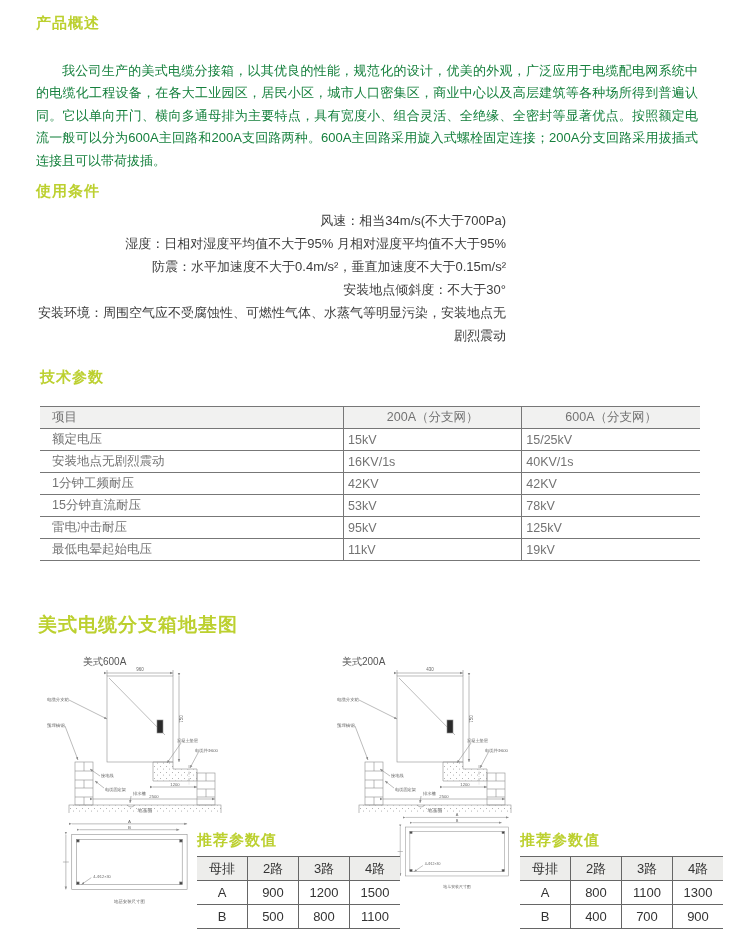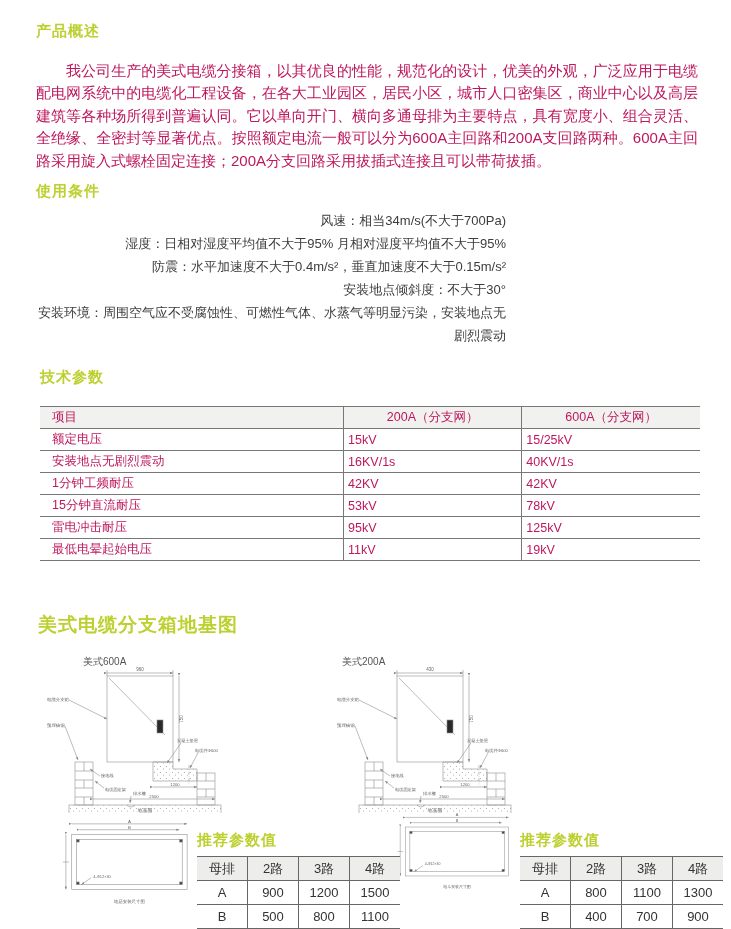--- a/index.html
+++ b/index.html
@@ -1,25 +1,25 @@
 <!DOCTYPE html>
 <html><head>
 <meta charset="utf-8">
 <style>
   html,body{margin:0;padding:0;background:#fff;}
   .page{position:relative;width:731px;height:929px;background:#ffffff;overflow:hidden;
         font-family:"Liberation Sans",sans-serif;color:#3d3d3d;}
   .h-green{position:absolute;font-size:15px;font-weight:bold;color:#bcd02f;letter-spacing:1px;}
   .h-green.big{font-size:19px;}
-  .para{position:absolute;left:36px;top:60px;width:662px;font-size:15px;line-height:22.4px;
-        text-align:justify;text-indent:2em;color:#be185d;}
+  .para{position:absolute;left:36px;top:60px;width:662px;font-size:13px;line-height:22.4px;
+        text-align:justify;text-indent:2em;color:#15803d;}
   .cond{position:absolute;left:36px;top:209px;width:470px;font-size:13px;color:#3c3c3c;text-align:right;}
   .cond div{line-height:23px;}
   table{border-collapse:collapse;}
-  .tech{position:absolute;left:40px;top:406px;width:660px;font-size:12.5px;color:#be185d;}
+  .tech{position:absolute;left:40px;top:406px;width:660px;font-size:12.5px;color:#737373;}
   .tech th,.tech td{border-top:1px solid #777;border-bottom:1px solid #777;
         height:21px;padding:0 4px;font-weight:normal;}
   .tech tr>*:first-child{text-align:left;padding-left:12px;width:46%;}
   .tech tr>*:nth-child(1){border-right:1px solid #777;}
   .tech tr>*:nth-child(2){border-right:1px solid #777;width:27%;}
   .tech thead th{background:#f1f1f0;}
   .rec{position:absolute;font-size:13px;color:#333;}
   .rec th,.rec td{border-top:1px solid #666;border-bottom:1px solid #666;height:23px;
         padding:0 6px;font-weight:normal;text-align:center;min-width:38px;}
   .rec tr>*{border-right:1px solid #666;}
@@ -27,21 +27,21 @@
   .rec thead th{background:#ededeb;}
   .diag-title{position:absolute;font-size:10px;color:#555;}
   svg text{font-family:"Liberation Sans",sans-serif;fill:#666;}
   .svg-abs{position:absolute;}
 </style>
 </head>
 <body>
 
 <div class="page">
 
-  <div class="h-green" style="left:36px;top:22px;">产品概述</div>
+  <div class="h-green" style="left:36px;top:14px;">产品概述</div>
   <div class="para">我公司生产的美式电缆分接箱，以其优良的性能，规范化的设计，优美的外观，广泛应用于电缆配电网系统中的电缆化工程设备，在各大工业园区，居民小区，城市人口密集区，商业中心以及高层建筑等各种场所得到普遍认同。它以单向开门、横向多通母排为主要特点，具有宽度小、组合灵活、全绝缘、全密封等显著优点。按照额定电流一般可以分为600A主回路和200A支回路两种。600A主回路采用旋入式螺栓固定连接；200A分支回路采用拔插式连接且可以带荷拔插。</div>
 
   <div class="h-green" style="left:36px;top:182px;">使用条件</div>
   <div class="cond">
     <div>风速：相当34m/s(不大于700Pa)</div>
     <div>湿度：日相对湿度平均值不大于95%  月相对湿度平均值不大于95%</div>
     <div>防震：水平加速度不大于0.4m/s²，垂直加速度不大于0.15m/s²</div>
     <div>安装地点倾斜度：不大于30°</div>
     <div>安装环境：周围空气应不受腐蚀性、可燃性气体、水蒸气等明显污染，安装地点无剧烈震动</div>
   </div>

